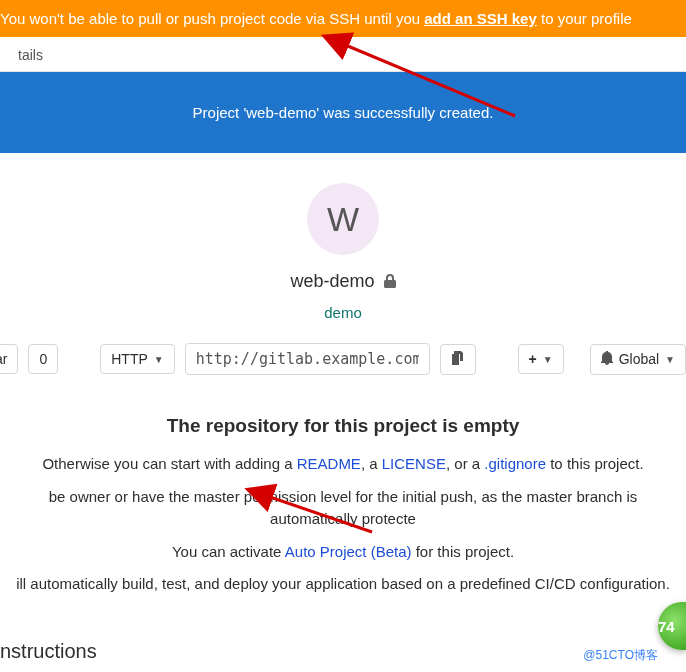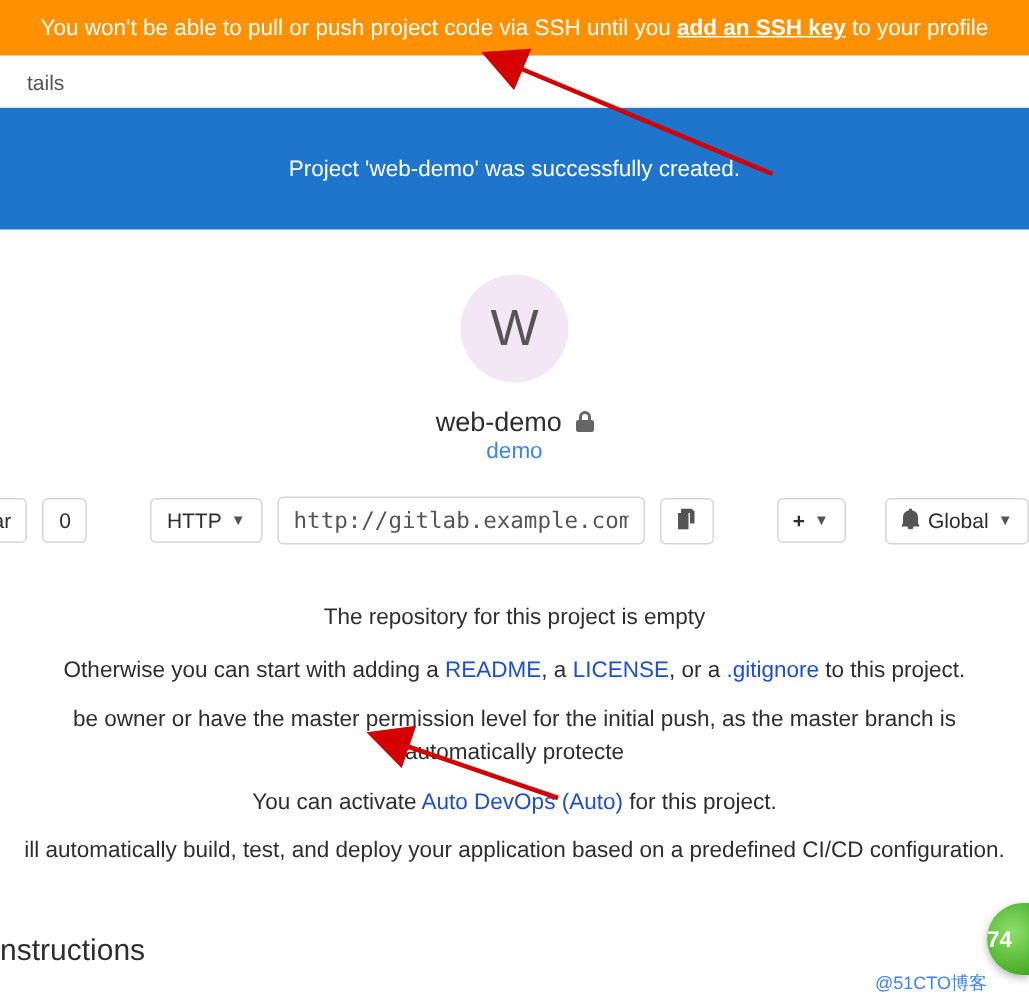--- a/index.html
+++ b/index.html
@@ -1,35 +1,35 @@
 <!DOCTYPE html>
 <html><head>
 <meta charset="utf-8">
 <style>
 html,body{margin:0;padding:0;font-family:-apple-system,BlinkMacSystemFont,"Segoe UI",Helvetica,Arial,sans-serif;font-size:14px;color:#2e2e2e;background:#fff;width:686px;height:672px;overflow:hidden;position:relative}
-.ssh-banner{background:#ff9100;color:#fff;padding:10px 0;text-align:center;font-size:15px}
+.ssh-banner{background:#ff9100;color:#fff;padding:10px 0;text-align:left;font-size:15px}
 .ssh-banner a{color:#fff;text-decoration:underline;font-weight:700}
 .ssh-banner .row2{margin-top:4px}
 .ssh-banner .sep{margin:0 4px}
 .tabs{border-bottom:1px solid #e5e5e5;padding:10px 0 8px 0;font-size:14px;color:#555}
 .tabs span{padding-left:18px}
 .success-banner{background:#1f75cb;color:#fff;text-align:center;padding:32px 0;font-size:15px}
 .project-hero{text-align:center;padding:30px 0 16px 0}
 .avatar{width:72px;height:72px;border-radius:50%;background:#f3e6f5;display:inline-flex;align-items:center;justify-content:center;font-size:34px;color:#555;font-weight:400}
 .proj-name{font-size:18px;margin-top:16px;color:#2e2e2e}
 .proj-name .lock{font-size:14px;color:#666;vertical-align:middle;margin-left:4px}
-.proj-ns{color:#3b82f6;margin-top:0;font-size:15px}
+.proj-ns{color:#0f766e;margin-top:12px;font-size:15px}
 .toolbar{display:flex;align-items:center;gap:10px;padding:6px 0 6px 0;margin-left:-16px}
 .btn{border:1px solid #d6d6d6;border-radius:4px;background:#fff;padding:6px 10px;font-size:14px;color:#2e2e2e;display:inline-flex;align-items:center;gap:6px;cursor:pointer;white-space:nowrap}
 .btn .caret{font-size:10px;color:#555}
 .url-input{border:1px solid #d6d6d6;border-radius:4px;padding:6px 10px;font-size:15px;font-family:Consolas,Menlo,monospace;color:#555;width:250px}
 .spacer{flex:0 0 22px}
 .icon{display:inline-block}
 .content{text-align:center;padding:34px 8px 0 8px}
-.content h3{font-size:15px;font-weight:400;color:#2e2e2e;margin:0 0 16px 0}
+.content h3{font-size:19px;font-weight:700;color:#2e2e2e;margin:0 0 16px 0}
 .content p{margin:10px 0;font-size:15px;color:#2e2e2e;line-height:1.5}
 .link{color:#1d4ed8;text-decoration:none}
 .instr{font-size:20px;font-weight:400;color:#2e2e2e;padding:34px 0 0 0;text-align:left}
 .watermark{position:absolute;right:28px;bottom:8px;color:#3b82f6;font-size:12px}
 .badge{position:absolute;right:0;bottom:22px;width:28px;height:48px;border-radius:24px 0 0 24px;background:radial-gradient(circle at 60% 40%,#8de06a,#3aa31a);box-shadow:0 2px 6px rgba(0,0,0,.3);display:flex;align-items:center;justify-content:flex-start;color:#fff;font-weight:700;font-size:15px}
 .arrow{position:absolute;pointer-events:none}
 .arrow svg{overflow:visible}
 </style>
 </head>
 <body>
@@ -98,21 +98,21 @@
   </button>
 </div>
 
 <div class="content">
   <h3>The repository for this project is empty</h3>
   <p>
     <span>Otherwise you can start with adding a </span><a class="link" href="#">README</a><span>, a </span><a class="link" href="#">LICENSE</a><span>, or a </span><a class="link" href="#">.gitignore</a><span> to this project.</span>
   </p>
   <p>be owner or have the master permission level for the initial push, as the master branch is automatically protecte</p>
   <p>
-    <span>You can activate </span><a class="link" href="#">Auto DevOps (Auto)</a><span> for this project.</span>
+    <span>You can activate </span><a class="link" href="#">Auto Project (Beta)</a><span> for this project.</span>
   </p>
   <p>ill automatically build, test, and deploy your application based on a predefined CI/CD configuration.</p>
 </div>
 
 <div class="instr">nstructions</div>
 
 <div class="arrow" style="left:335px;top:36px">
   <svg width="200" height="90">
       <defs>
         <marker id="ah1" markerWidth="10" markerHeight="10" refX="2" refY="5" orient="auto">

